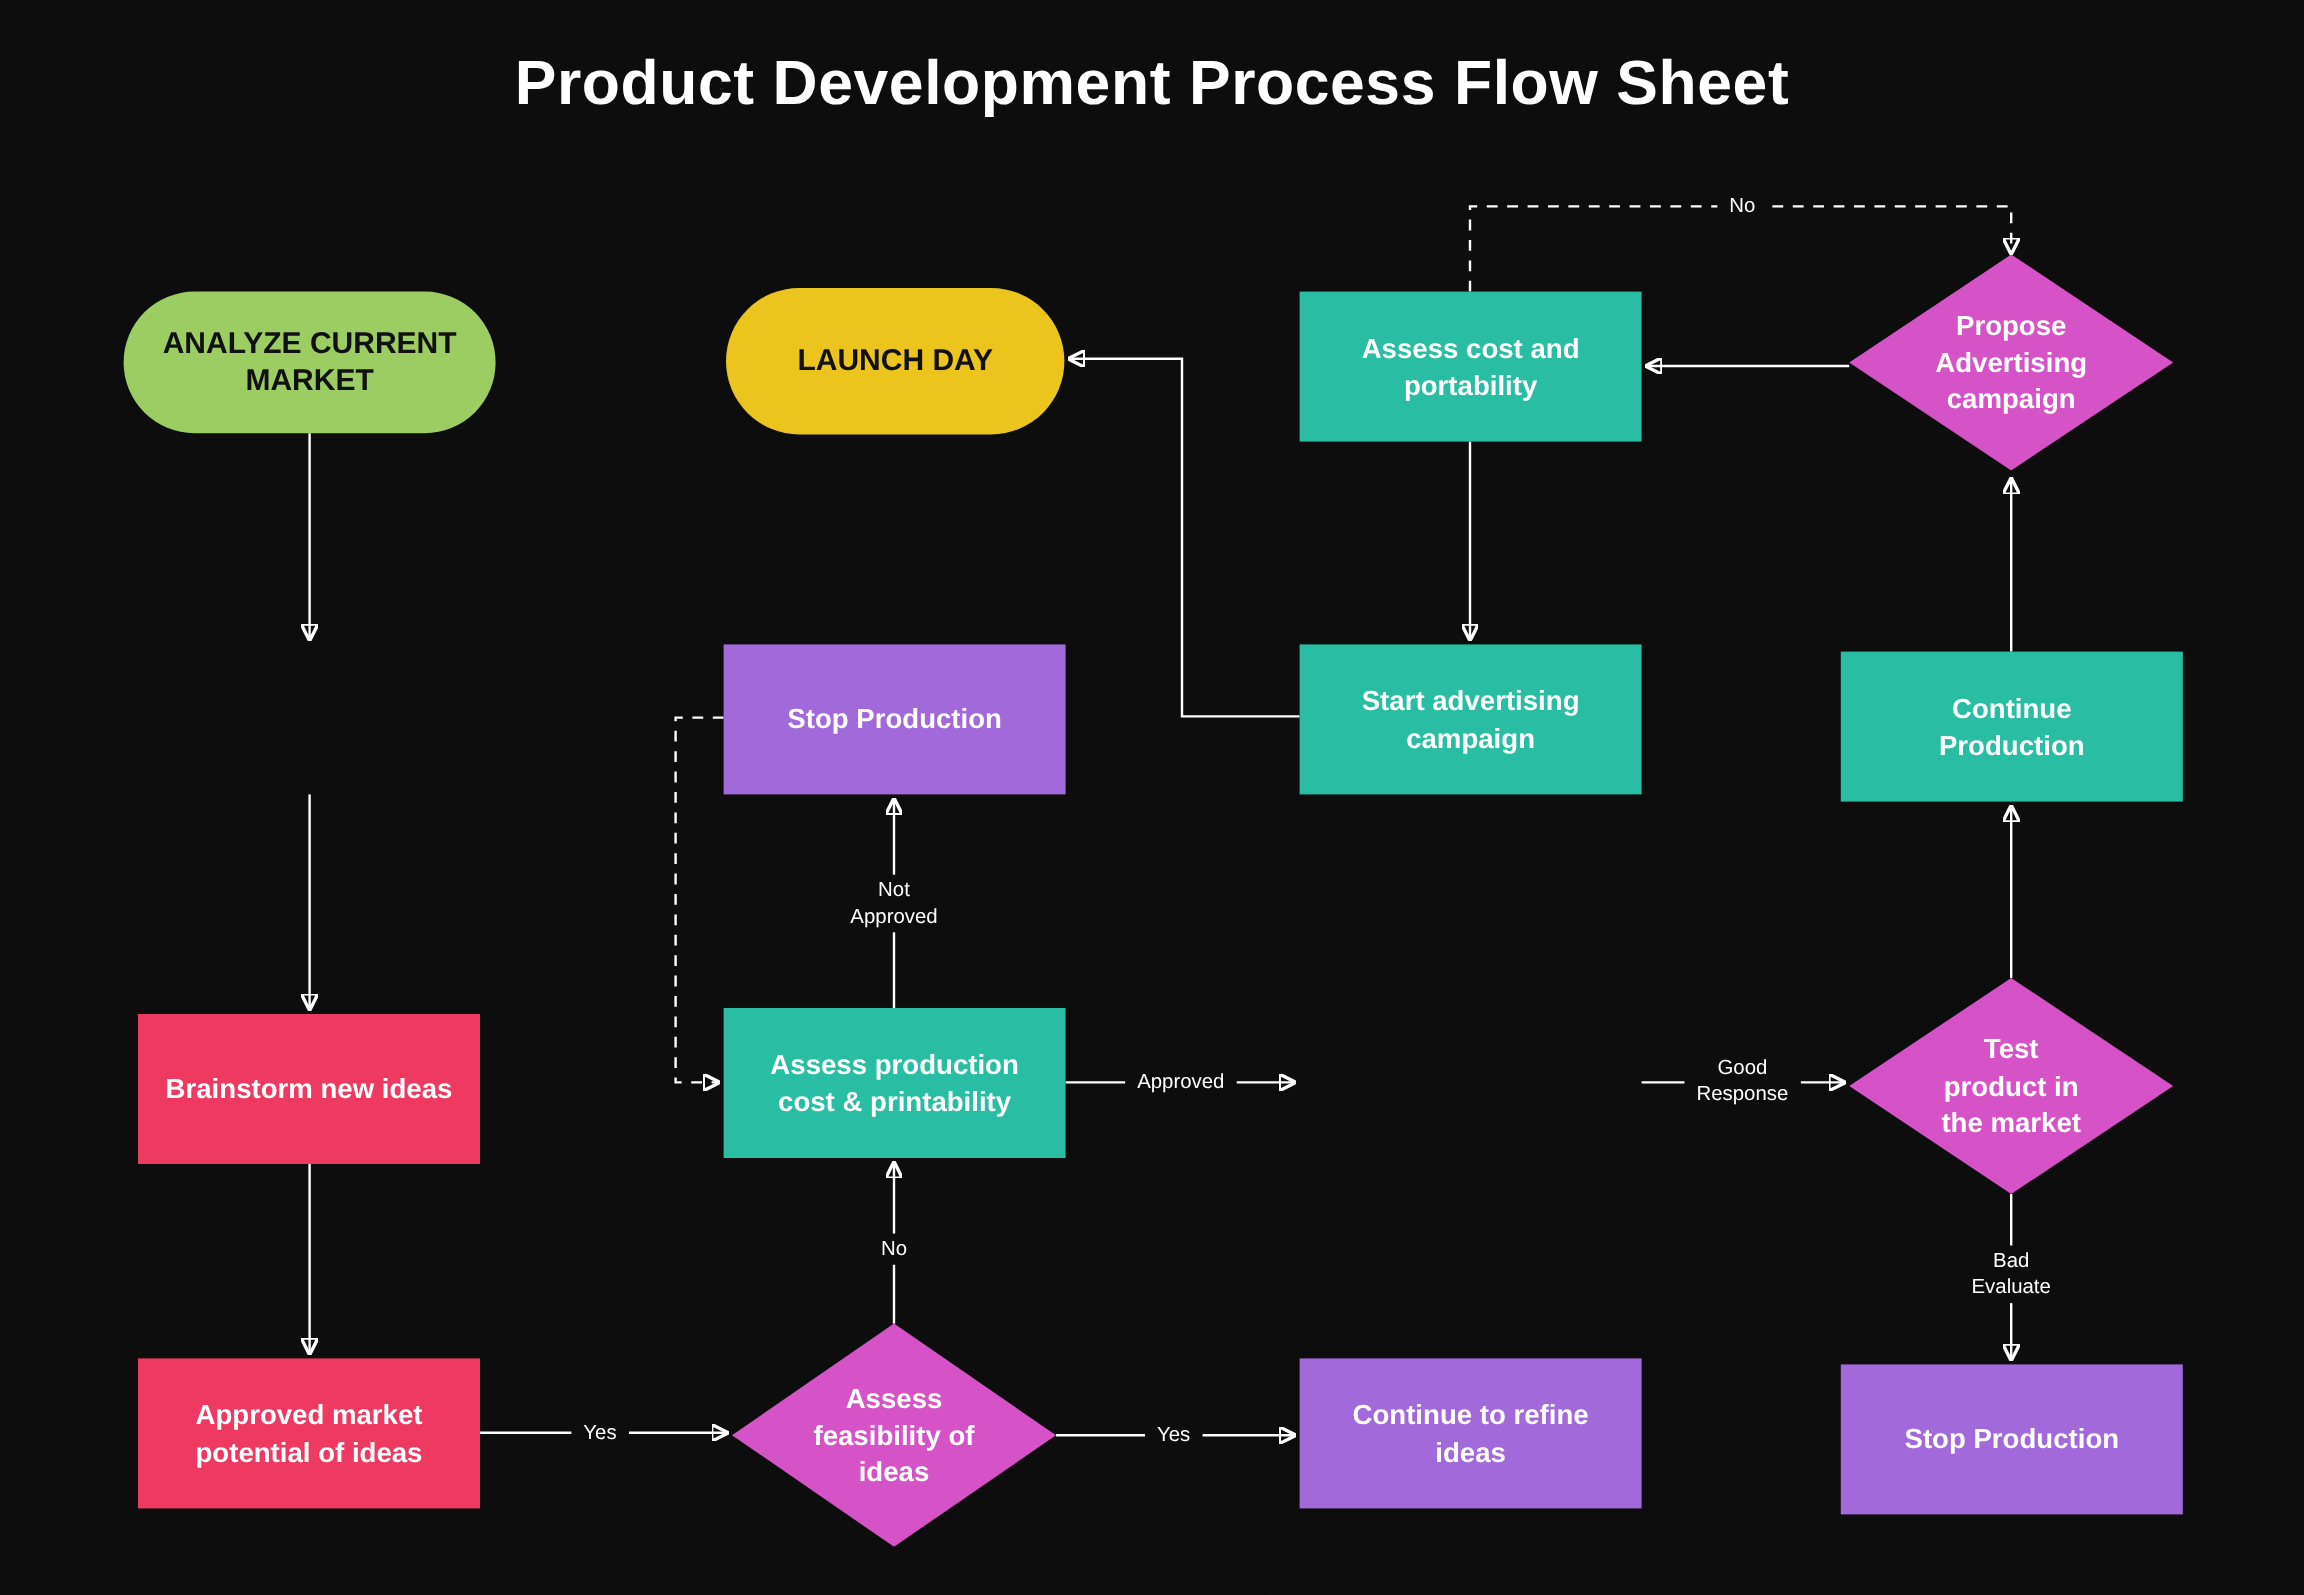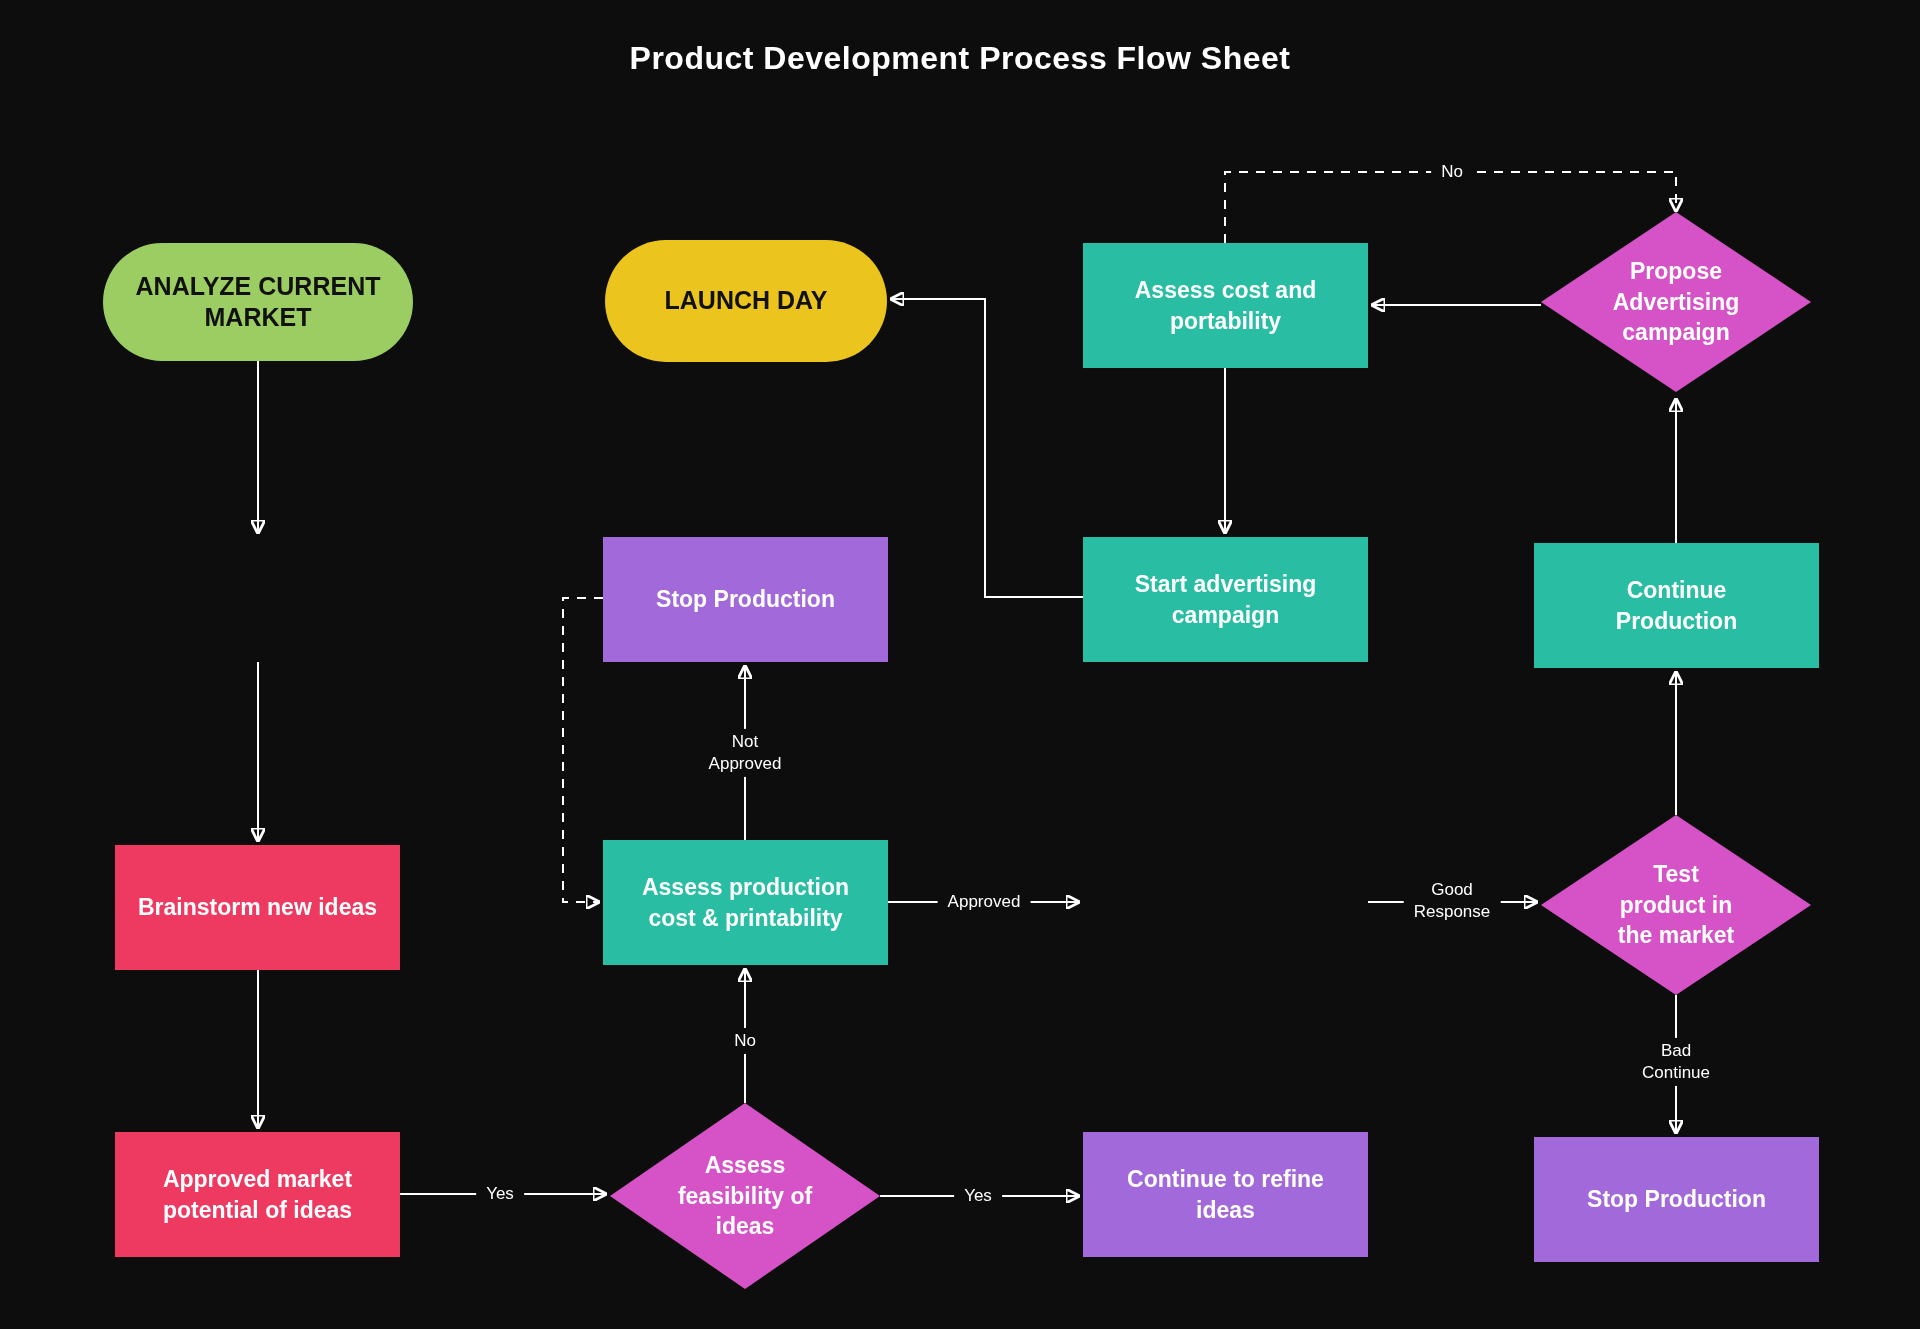--- a/index.html
+++ b/index.html
@@ -6,21 +6,21 @@
     --background:#0d0d0d; --green:#9ccd63; --yellow:#ebc51d; --pink:#ee3a61;
     --teal:#29bda3; --purple:#a169da; --magenta:#d553c6; --line:#ffffff; --dark_text:#111111;
   }
   html,body{margin:0;padding:0;background:var(--background);}
   .stage{
     position:relative;width:1920px;height:1329px;background:var(--background);
     font-family:"Liberation Sans",sans-serif;overflow:hidden;
   }
   .title{
     position:absolute;top:40px;left:0;width:1920px;text-align:center;
-    color:#fff;font-size:32px;font-weight:800;letter-spacing:0.5px;
+    color:#fff;font-size:52px;font-weight:800;letter-spacing:0.5px;
   }
   .connectors{position:absolute;top:0;left:0;width:1920px;height:1329px;}
   .connectors path{fill:none;stroke:var(--line);stroke-width:2;}
   .connectors path.dashed{stroke-dasharray:9 8;}
   .node{
     position:absolute;display:flex;align-items:center;justify-content:center;
     text-align:center;color:#fff;font-weight:700;font-size:23px;line-height:1.32;
   }
   .rect{box-sizing:border-box;padding:14px 14px;align-items:center;}
   .bg-pink{background:var(--pink);} .bg-teal{background:var(--teal);}
@@ -120,16 +120,16 @@
 
   <div class="elabel" style="left:500px;top:1194px;">Yes</div>
   <div class="elabel" style="left:978px;top:1196px;">Yes</div>
   <div class="elabel" style="left:745px;top:1041px;">No</div>
   <div class="elabel" style="left:745px;top:753px;">Not
 Approved</div>
   <div class="elabel" style="left:984px;top:902px;">Approved</div>
   <div class="elabel" style="left:1452px;top:901px;">Good
 Response</div>
   <div class="elabel" style="left:1676px;top:1062px;">Bad
-Continue</div>
+Evaluate</div>
   <div class="elabel" style="left:1452px;top:172px;">No</div>
 
 </div>
 
 </body></html>

